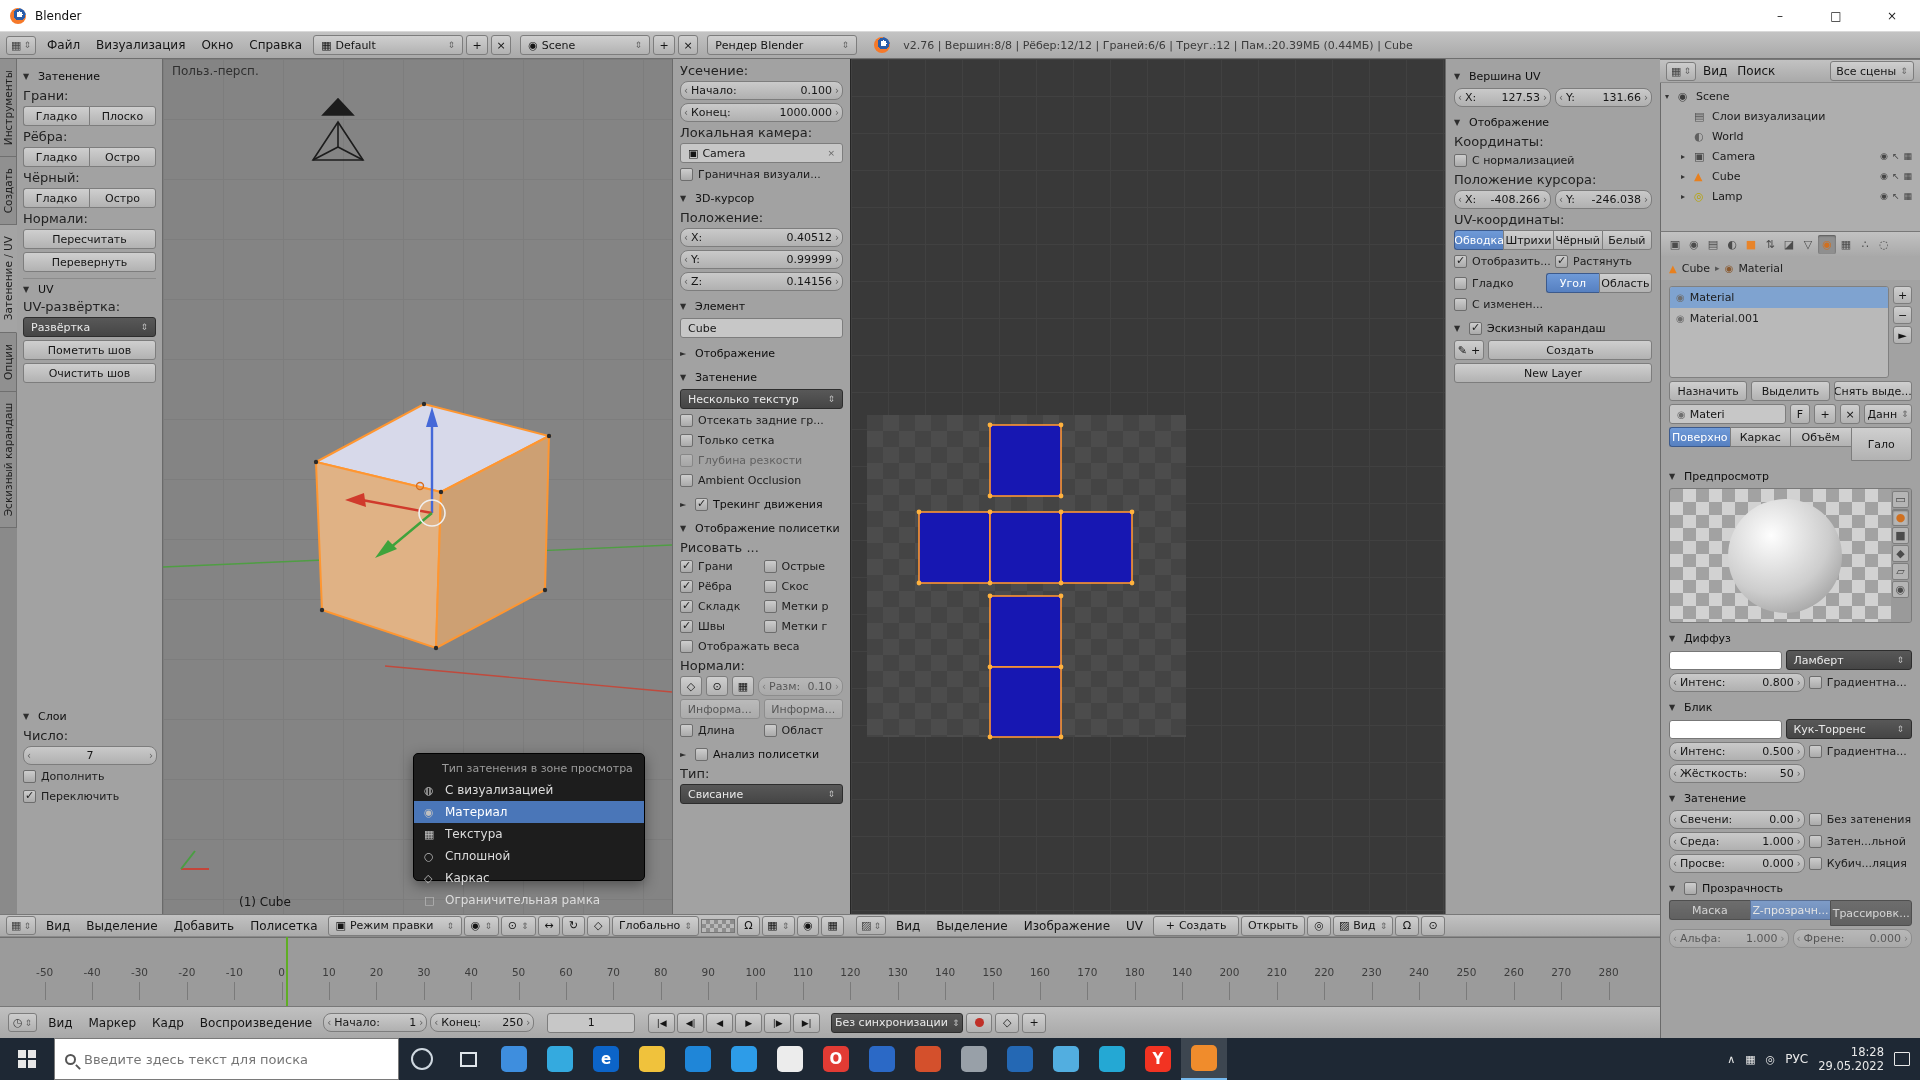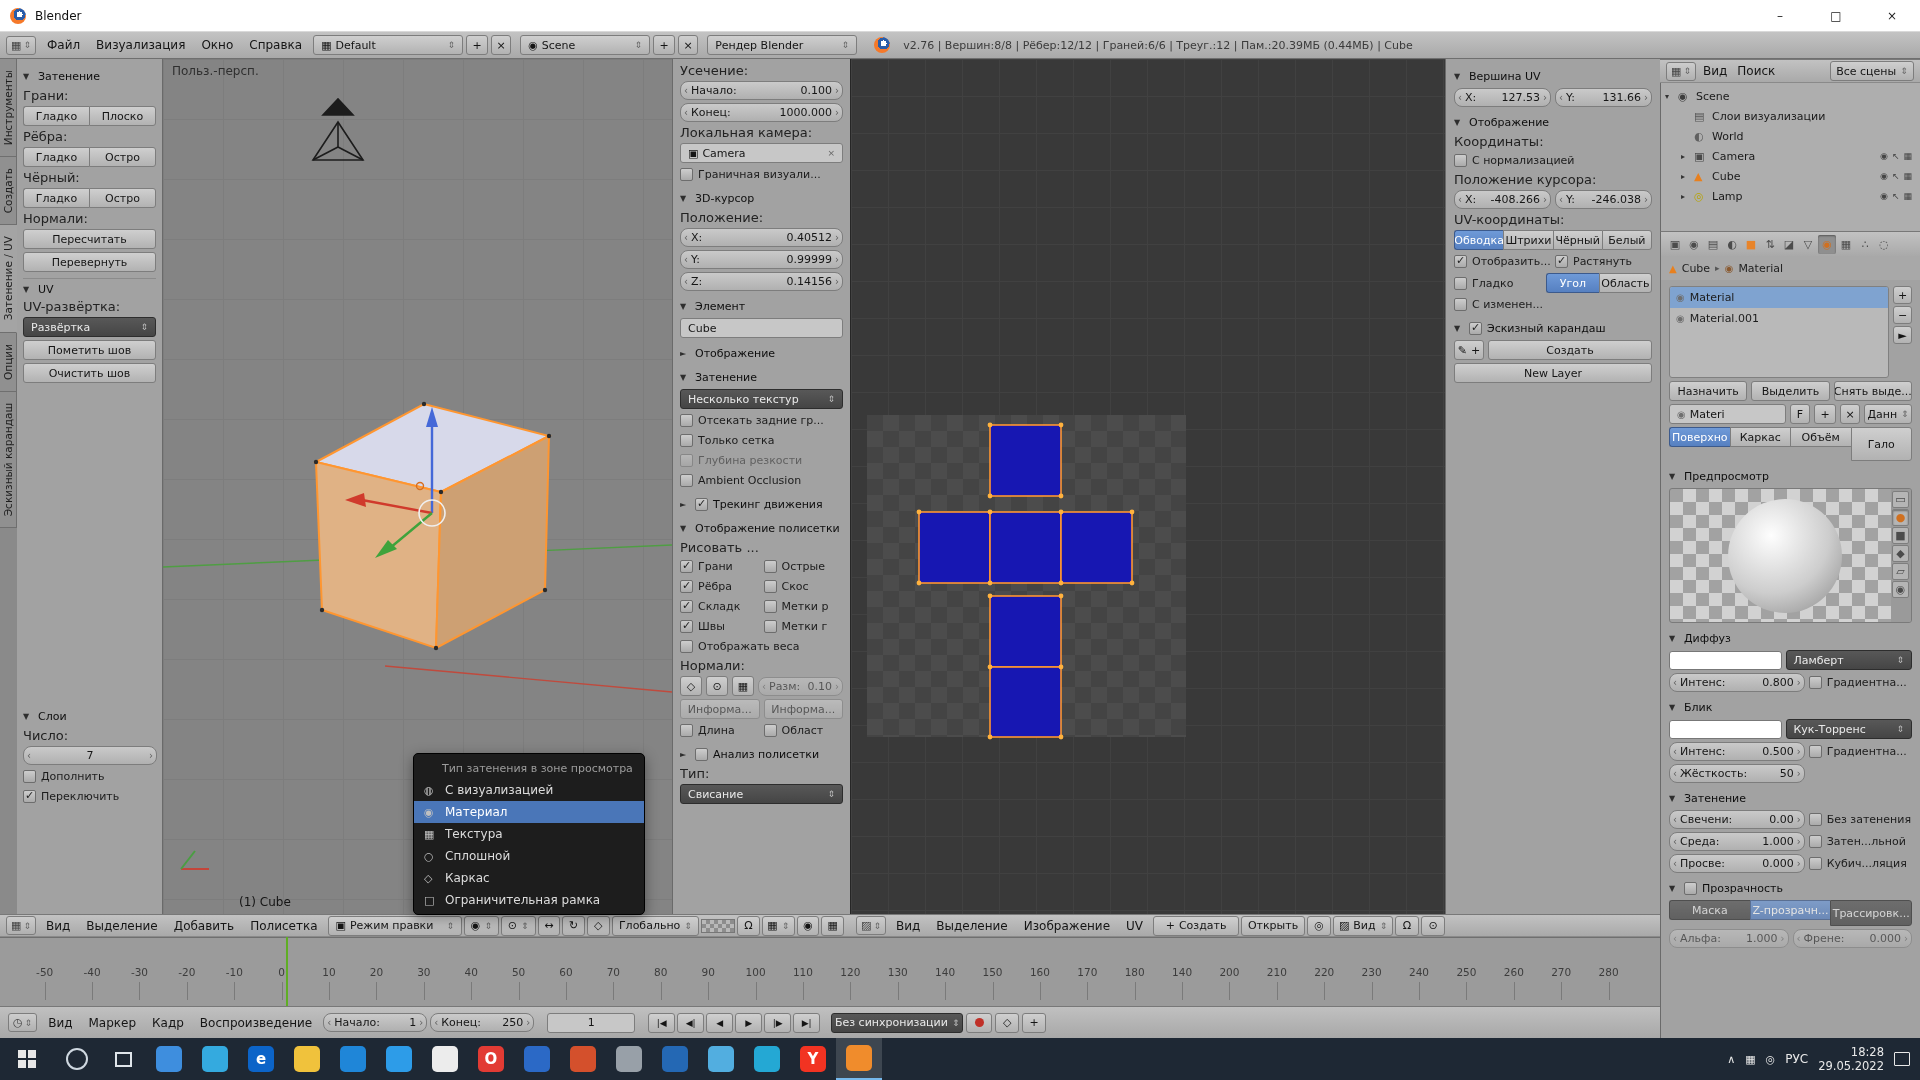--- a/index.html
+++ b/index.html
@@ -60,21 +60,21 @@
   .vtab span{writing-mode:vertical-rl;transform:rotate(180deg);font-size:10.5px;color:#1d1d1d;white-space:nowrap}
   .vtab.on{background:#a4a4a4;border-right-color:#a4a4a4}
   #toolshelf{left:17px;top:59px;width:146px;height:855px;background:#a2a2a2;border-right:1px solid #6a6a6a;padding:5px 6px}
   
   #viewport{left:163px;top:59px;width:509px;height:855px;background-color:#848484;
     background-image:linear-gradient(#7d7d7d 1px,transparent 1px),linear-gradient(90deg,#7d7d7d 1px,transparent 1px);
     background-size:60px 60px;overflow:hidden}
   .vplabel{position:absolute;left:9px;top:5px;font-size:12px;color:#2f2f2f}
   .objlabel{position:absolute;left:76px;top:836px;font-size:12px;color:#141414}
   
-  #shadingmenu{left:413px;top:753px;width:232px;height:162px;background:rgba(26,26,26,.97);
+  #shadingmenu{left:413px;top:753px;width:232px;height:128px;background:rgba(26,26,26,.97);
     border:1px solid #000;border-radius:5px;z-index:50;padding:4px 0;box-shadow:0 4px 14px rgba(0,0,0,.4)}
   .mtitle{height:21px;line-height:21px;padding-left:28px;font-size:11px;color:#9c9c9c}
   .mitem{height:22px;display:flex;align-items:center;gap:8px;padding-left:10px;font-size:12px;color:#dcdcdc}
   .mitem .mi{font-size:11px;color:#c0c0c0;width:13px}
   .mitem.on{background:#4a76b8;color:#fff}
   #tooltip{left:563px;top:832px;width:392px;height:29px;background:rgba(18,18,18,.96);border:1px solid #484848;
     border-radius:4px;z-index:60;display:flex;align-items:center;justify-content:center;font-size:11.5px;color:#dedede;white-space:nowrap}
   
   #v3dsidebar{left:672px;top:59px;width:178px;height:855px;background:#a2a2a2;border-left:1px solid #6a6a6a;padding:4px 7px;overflow:hidden}
   #uvsidebar{left:1445px;top:59px;width:215px;height:855px;background:#a2a2a2;border-left:1px solid #6a6a6a;padding:5px 8px;overflow:hidden}
@@ -1038,20 +1038,24 @@
 
   <div id="taskbar" class="abs">
     <div class="tb" id="start">
       <span class="winlogo">
           <i></i>
           <i></i>
           <i></i>
           <i></i>
         </span>
     </div>
+    <div id="searchbox">
+      <span class="mag"></span>
+      <input type="text" readonly="" placeholder="Введите здесь текст для поиска" style="">
+    </div>
     <div class="tb" style="width:46px">
       <span class="cortana"></span>
     </div>
     <div class="tb" style="width:46px">
       <span class="tview"></span>
     </div>
     <div style="display:flex">
         <div class="tapp">
         <span class="ticon" style="background: rgb(62, 142, 222);"></span>
       </div>

